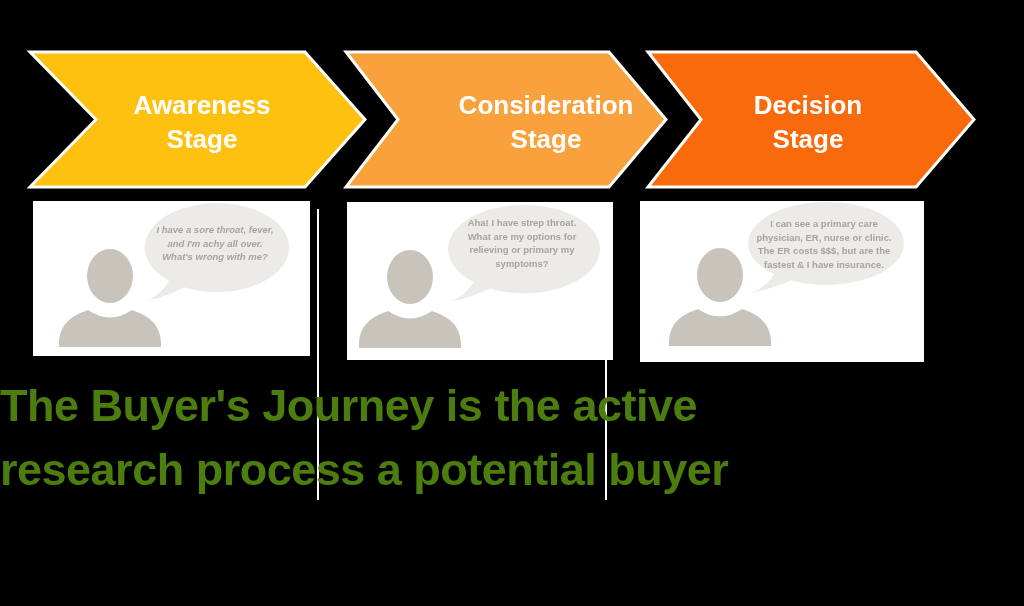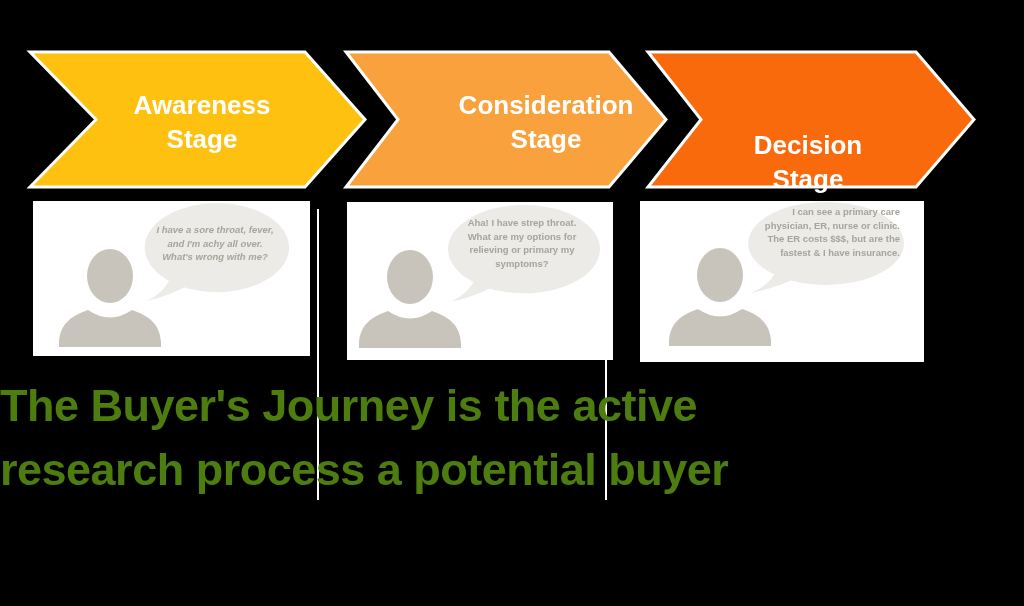--- a/index.html
+++ b/index.html
@@ -2,36 +2,36 @@
 <html><head>
 <meta charset="utf-8">
 <style>
   html,body{margin:0;padding:0;background:#000;}
   .canvas{position:relative;width:1024px;height:500px;background:#000;overflow:hidden;
           font-family:"Liberation Sans",sans-serif;padding-left:19px;}
   .arrows{position:absolute;left:0;top:47px;width:1024px;height:146px;}
   .stage-label{position:absolute;top:88px;transform:translateX(-50%);color:#fff;
                font-size:26px;font-weight:bold;line-height:34px;text-align:center;
                white-space:pre-line;}
-  .lbl1{left:202px;} .lbl2{left:505px;margin-left:41px;} .lbl3{left:808px;margin-top:40px;}
+  .lbl1{left:202px;} .lbl2{left:505px;margin-left:41px;} .lbl3{left:808px;}
   .divider{position:absolute;top:209px;width:2px;height:369px;background:#fff;}
   .d1{left:317px;} .d2{left:605px;}
   .card{position:absolute;background:#fff;overflow:hidden;}
   .c1{left:33px;top:201px;width:277px;height:155px;}
   .c2{left:347px;top:202px;width:266px;height:158px;}
   .c3{left:640px;top:201px;width:284px;height:161px;}
   .bubble-svg{position:absolute;}
   .c1 .bubble-svg{left:106px;top:1px;width:152px;height:103px;}
   .c2 .bubble-svg{left:95px;top:2px;width:160px;height:102px;}
   .c3 .bubble-svg{left:102px;top:0px;width:164px;height:96px;}
   .bubble-text{position:absolute;color:#a7a49c;font-size:9.5px;font-weight:600;
                line-height:13.5px;text-align:center;white-space:pre-line;}
   .c1 .bubble-text{left:112px;top:22px;width:140px;font-style:italic;}
   .c2 .bubble-text{left:100px;top:14px;width:150px;}
-  .c3 .bubble-text{left:108px;top:4px;width:152px;text-align:right;}
+  .c3 .bubble-text{left:108px;top:16px;width:152px;}
   .person{position:absolute;width:105px;height:98px;}
   .c1 .person{left:25px;top:48px;}
   .c2 .person{left:11px;top:48px;}
   .c3 .person{left:28px;top:47px;}
   .caption{position:absolute;left:0;top:374px;width:1024px;
            color:#4d7c0f;font-size:45px;font-weight:bold;line-height:64px;
            letter-spacing:-0.5px;white-space:pre-line;}
 </style>
 </head>
 <body>

